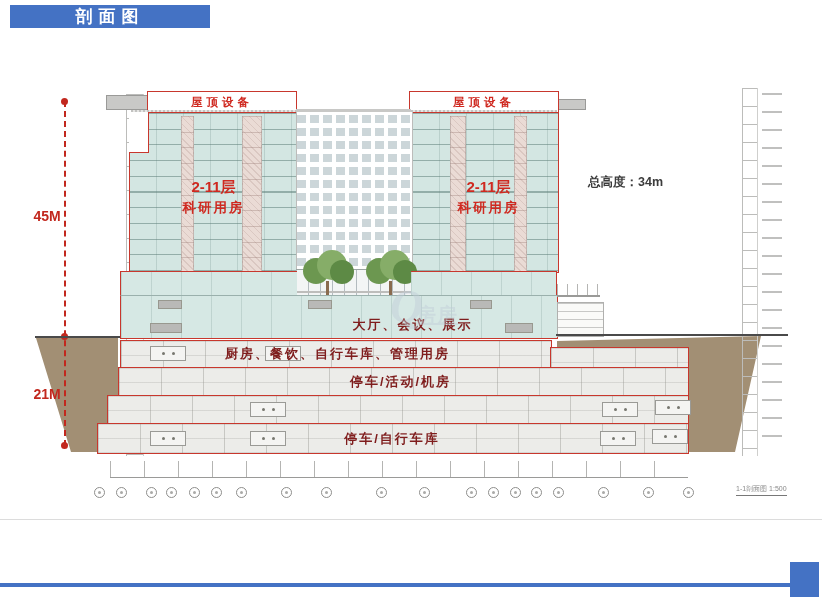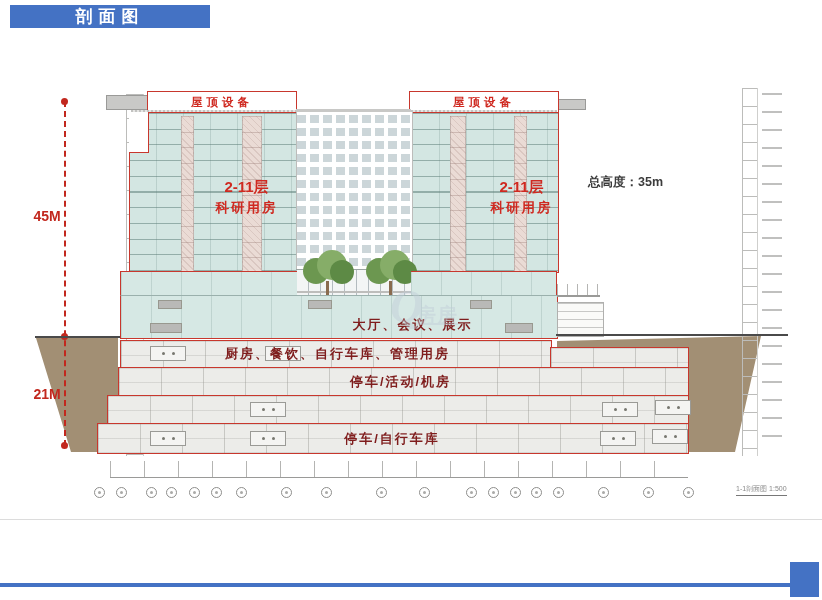--- a/index.html
+++ b/index.html
@@ -57,21 +57,21 @@
   .notch{left:129px;top:112px;width:19px;height:40px;background:#fff;
     border-right:1.6px solid #c8372d;border-bottom:1.6px solid #c8372d;}
   .tower-l-edge{left:129px;top:152px;width:0;height:119px;border-left:1.6px solid #c8372d;}
   .core{
     background-color:#eadbd5;
     background-image:
       repeating-linear-gradient(to bottom,rgba(150,118,112,.35) 0 1px,transparent 1px 15.7px),
       repeating-linear-gradient(45deg,rgba(160,130,125,.22) 0 1px,transparent 1px 5px);
     border-left:1px solid rgba(150,135,130,.45);border-right:1px solid rgba(150,135,130,.45);
   }
-  .tower-label{width:115px;text-align:center;color:#cf2920;font-weight:700;line-height:21px;margin-left:33px;}
+  .tower-label{width:115px;text-align:center;color:#cf2920;font-weight:700;line-height:21px;}
   .tower-label .l1{font-size:15px;}
   .tower-label .l2{font-size:13.5px;letter-spacing:2px;}
 
   
   .mid-parapet{left:296px;top:109px;width:115px;height:3px;background:#c8c8c6;}
   .mid-elevation{
     left:296px;top:112px;width:115px;height:157px;background-color:#fff;
     background-image:
       repeating-linear-gradient(to right,transparent 0 9px,#ffffff 9px 13px),
       repeating-linear-gradient(to bottom,transparent 0 3px,#ccd6d9 3px 11px,transparent 11px 13px);
@@ -271,21 +271,21 @@
     <div class="abs bubble" style="left:510px;"></div>
     <div class="abs bubble" style="left:531px;"></div>
     <div class="abs bubble" style="left:553px;"></div>
     <div class="abs bubble" style="left:598px;"></div>
     <div class="abs bubble" style="left:643px;"></div>
     <div class="abs bubble" style="left:683px;"></div>
   </div>
   <div class="abs scale-note">1-1剖面图 1:500</div>
 
   <div class="abs info-panel">
-    <div>总高度：35m</div>
+    <div>总高度：34m</div>
   </div>
 
   <div class="abs watermark">
     <span class="wm-q">Q</span>
     <span class="wm-txt">房房</span>
   </div>
 
   <div class="abs sep-line"></div>
   <div class="abs footer-line"></div>
   <div class="abs footer-square"></div>

